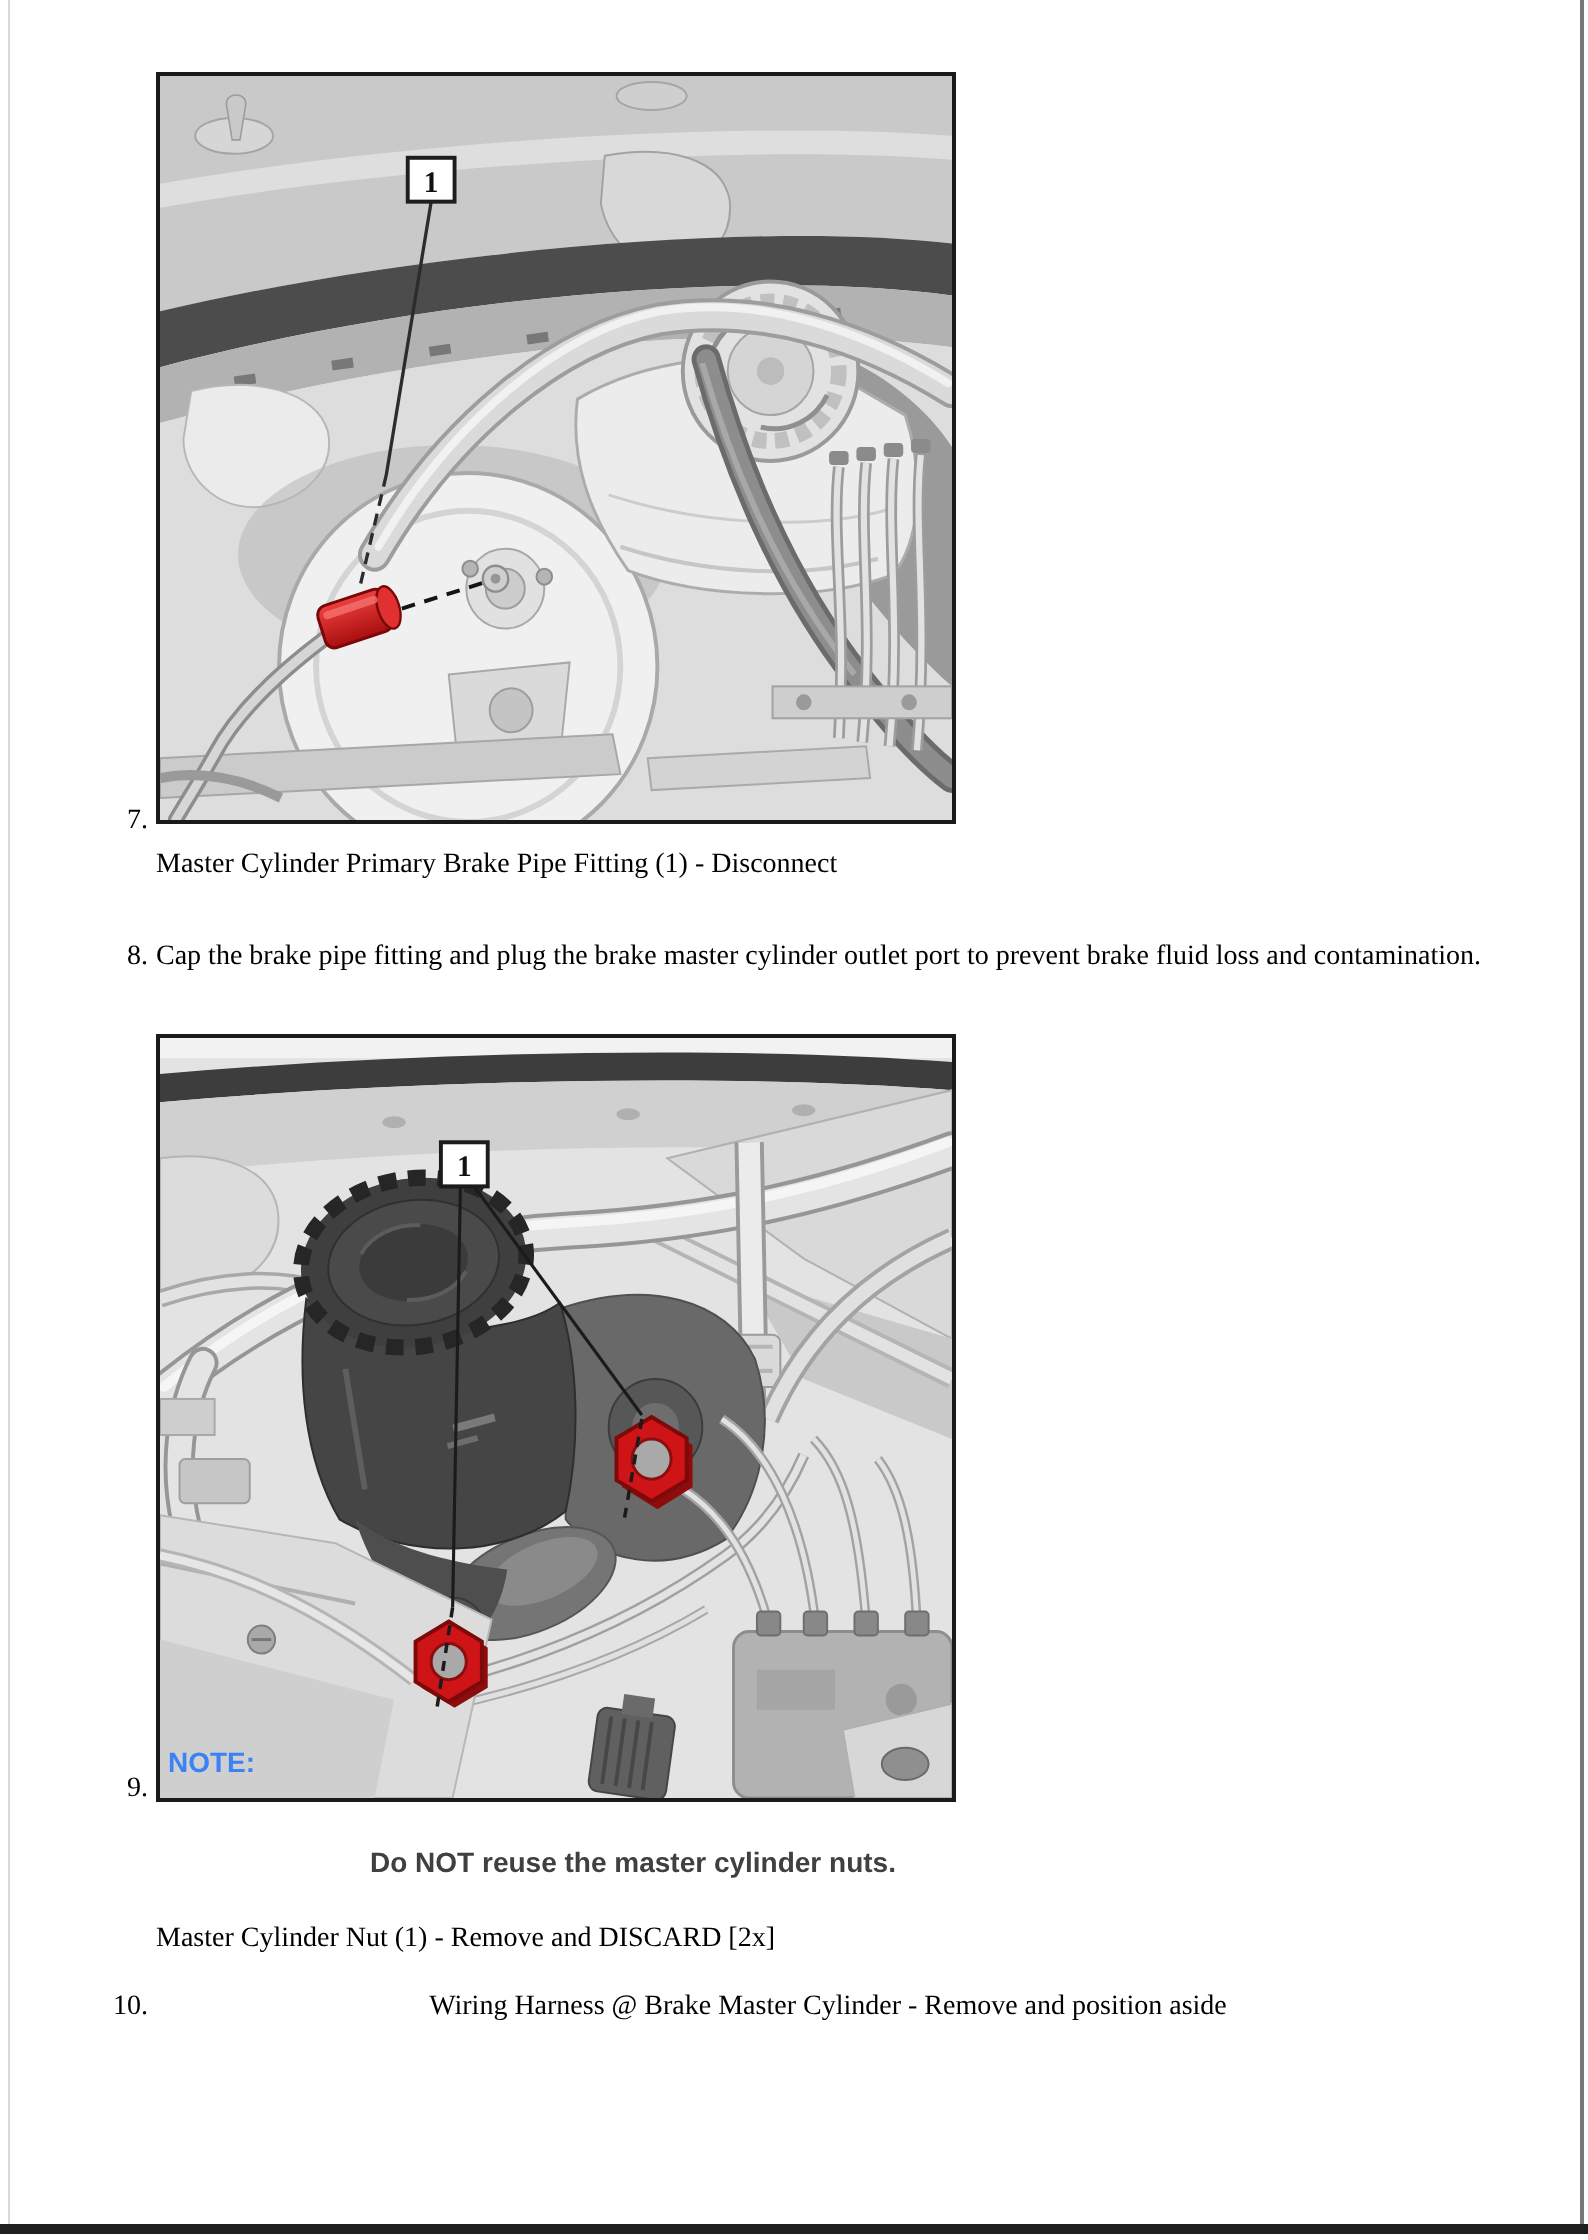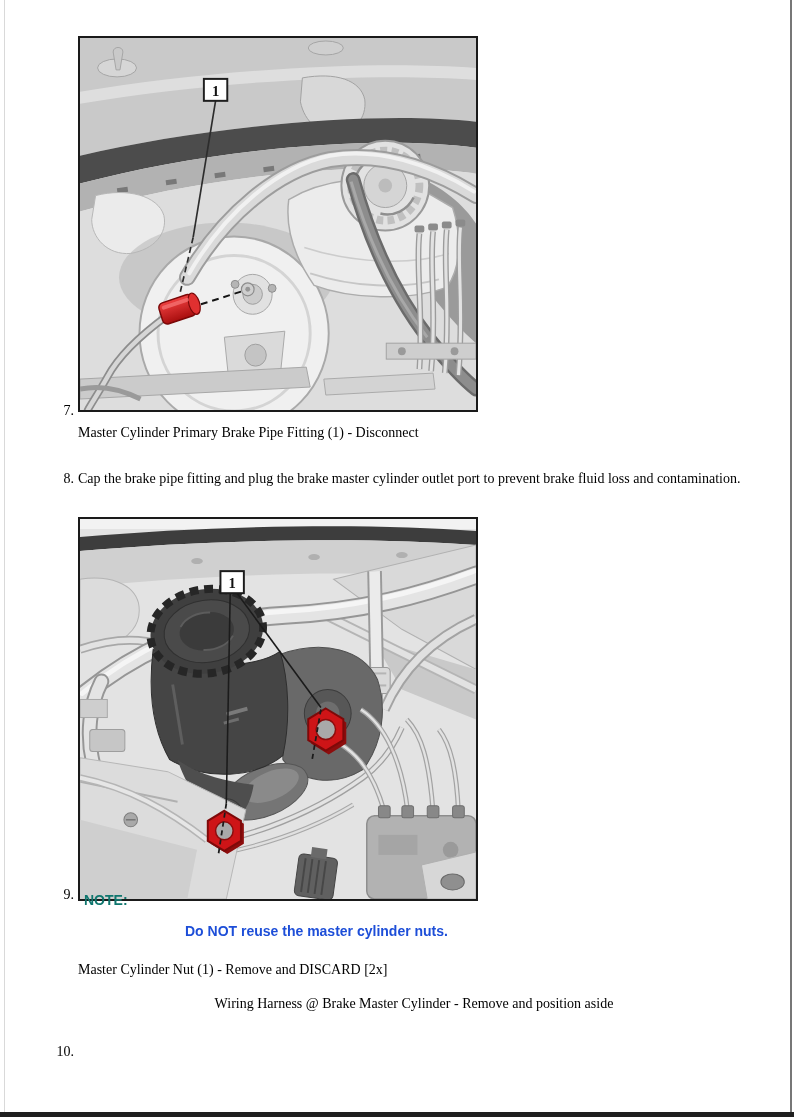--- a/index.html
+++ b/index.html
@@ -10,24 +10,24 @@
   .page-edge-left{position:absolute;left:4px;top:0;height:1112px;width:1px;background:#d9d9d9;}
   .page-edge-right{position:absolute;left:790px;top:0;height:1112px;width:2px;background:#777;}
   .page-edge-bottom{position:absolute;left:0;right:0;top:1112px;height:5px;background:#1f1f1f;}
   .figure{position:absolute;left:78px;border:2px solid #1a1a1a;background:#e7e7e7;box-sizing:border-box;}
   #figure-1{top:36px;width:400px;height:376px;}
   #figure-2{top:517px;width:400px;height:384px;}
   .figure svg{display:block;width:100%;height:100%;}
   .step-num{position:absolute;left:38px;width:36px;text-align:right;font-size:14px;line-height:17px;}
   .caption{position:absolute;left:78px;font-size:14px;line-height:17px;white-space:nowrap;}
   .step-text{position:absolute;left:78px;width:672px;font-size:14px;line-height:17px;}
-  .note-label{position:absolute;left:84px;top:892px;font-family:"Liberation Sans",sans-serif;
-    font-weight:bold;font-size:14px;color:#0f766e;}
+  .note-label{position:absolute;left:84px;top:873px;font-family:"Liberation Sans",sans-serif;
+    font-weight:bold;font-size:14px;color:#3b82f6;}
   .note-text{position:absolute;left:185px;top:923px;font-family:"Liberation Sans",sans-serif;
-    font-weight:bold;font-size:14px;color:#1d4ed8;}
+    font-weight:bold;font-size:14px;color:#404040;}
   .callout-text{font-family:"Liberation Serif",serif;font-weight:bold;}
 </style>
 </head>
 <body>
 
 <div class="page-edge-left"></div>
 <div class="page-edge-right"></div>
 <div class="page-edge-bottom"></div>
 
 <div class="figure" id="figure-1">
@@ -260,14 +260,14 @@
     <rect x="144" y="52" width="24" height="22" fill="#ffffff" stroke="#1b1b1b" stroke-width="2"></rect>
     <text class="callout-text" x="156" y="69" text-anchor="middle" font-size="15" fill="#111">1</text>
   </g>
 </svg>
 </div>
 
 <div class="step-num" style="top:886px;">9.</div>
 <div class="note-label">NOTE:</div>
 <div class="note-text">Do NOT reuse the master cylinder nuts.</div>
 <div class="caption" style="top:961px;text-align:right;">Master Cylinder Nut (1) - Remove and DISCARD [2x]</div>
-<div class="step-num" style="top:995px;margin-top:48px;">10.</div>
+<div class="step-num" style="top:995px;">10.</div>
 <div class="step-text" style="top:995px;text-align:center;">Wiring Harness @ Brake Master Cylinder - Remove and position aside</div>
 
 </body></html>

